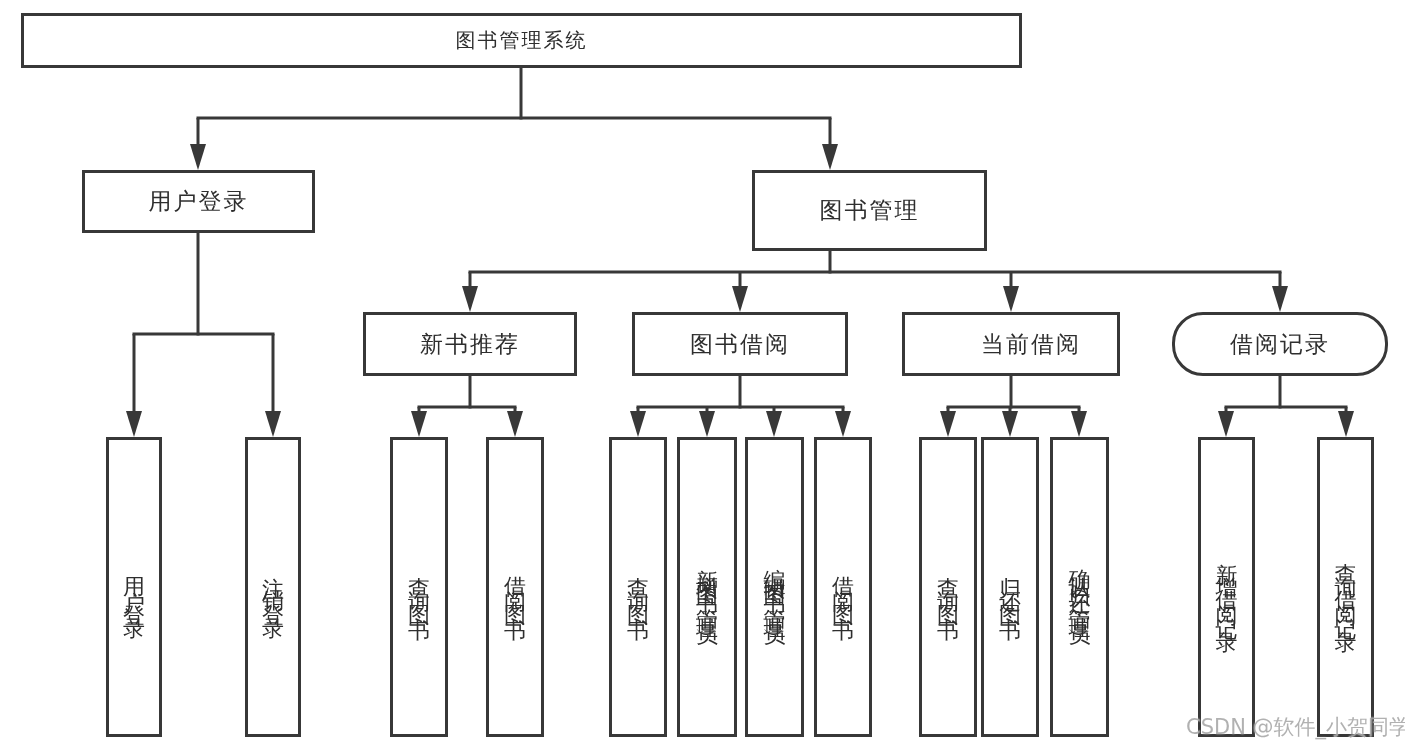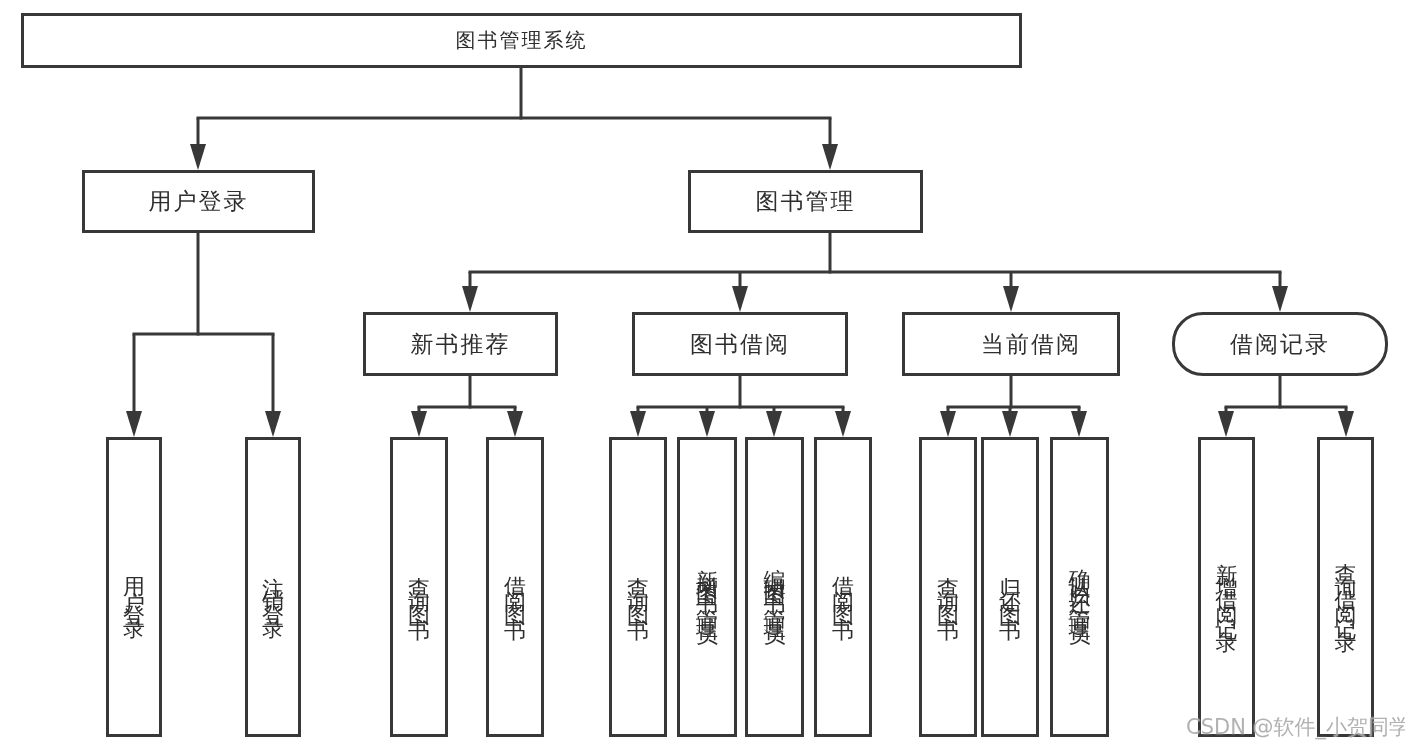--- a/index.html
+++ b/index.html
@@ -114,25 +114,25 @@
     <path d="M1338 411 L1354 411 L1346 437 Z"></path>
   </svg>
 
   <div class="node lvl-root" style="left:21px; top:13px; width:1001px; height:55px;">
     <span>图书管理系统</span>
   </div>
 
   <div class="node lvl-h" style="left:82px; top:170px; width:233px; height:63px;">
     <span>用户登录</span>
   </div>
-  <div class="node lvl-h" style="left:688px; top:170px; width:235px; height:63px;">
+  <div class="node lvl-h" style="left:752px; top:170px; width:235px; height:81px;">
     <span>图书管理</span>
   </div>
 
-  <div class="node lvl-h" style="left:363px; top:312px; width:195px; height:64px;">
+  <div class="node lvl-h" style="left:363px; top:312px; width:214px; height:64px;">
     <span>新书推荐</span>
   </div>
   <div class="node lvl-h" style="left:632px; top:312px; width:216px; height:64px;text-align:right;">
     <span>图书借阅</span>
   </div>
   <div class="node lvl-h" style="left:902px; top:312px; width:218px; height:64px;padding-left:40px;">
     <span>当前借阅</span>
   </div>
   <div class="node lvl-h" style="left:1172px; top:312px; width:216px; height:64px;border-radius:31px;">
     <span>借阅记录</span>

